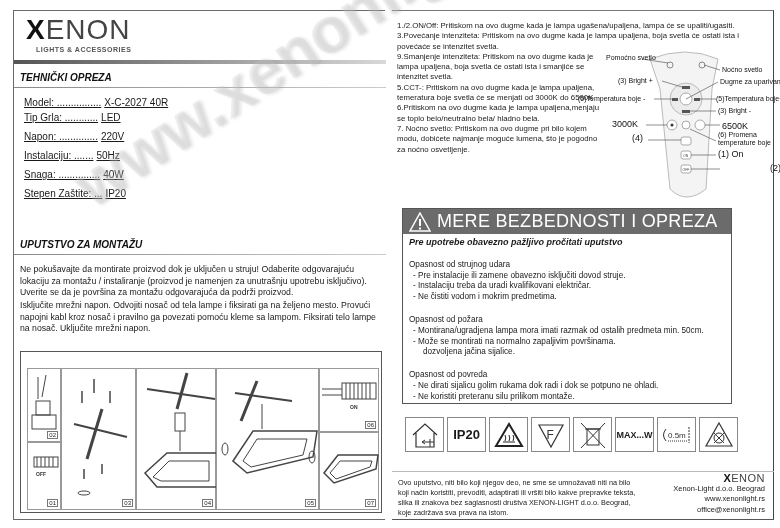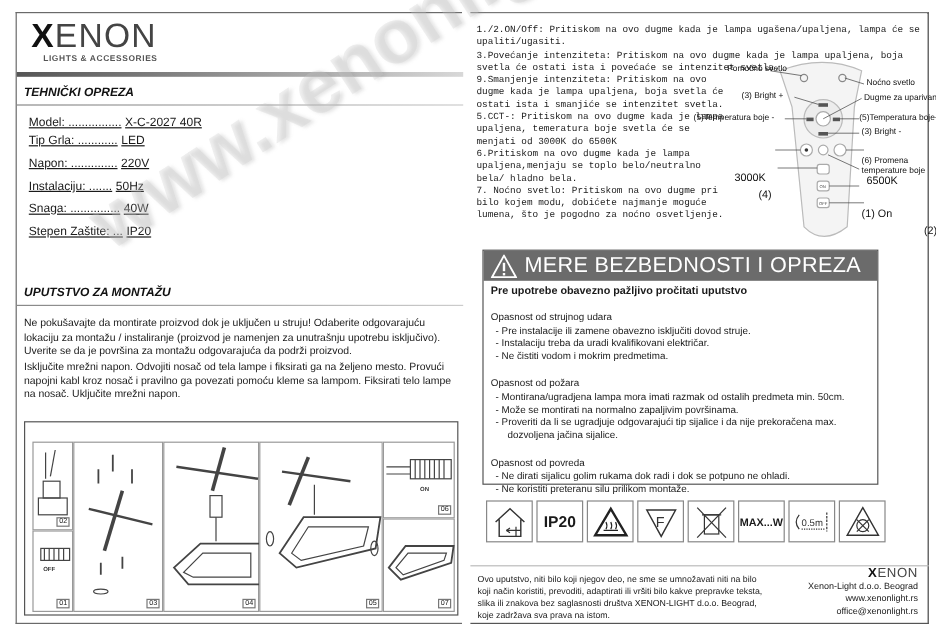--- a/index.html
+++ b/index.html
@@ -40,37 +40,37 @@
   .panel { position: absolute; border: 1px solid #999; background: #fff; }
   .panel-num {
     position: absolute; right: 2px; bottom: 2px; font-size: 6px; border: 1px solid #777; padding: 0 1px; background: #fff;
   }
 
   
   .right-page {
     position: absolute; left: 392px; top: 10px; width: 382px; height: 510px;
     border-right: 1px solid #444; border-top: 1px solid #777;
   }
-  .remote-text { position: absolute; left: 5px; top: 10px; width: 374px; font-size: 7.8px; line-height: 10.3px; color: #1a1a1a; font-family: Liberation Mono, monospace; }
+  .remote-text { position: absolute; left: 5px; top: 10px; width: 374px; font-size: 7.8px; line-height: 10.3px; color: #1a1a1a; }
   .remote-text .narrow { width: 210px; }
 
   .remote-fig { position: absolute; left: 206px; top: 38px; width: 176px; height: 160px; }
   .remote-label { position: absolute; font-size: 7px; white-space: nowrap; color: #111; }
-  .remote-label.big { font-size: 9px; margin-top: 24px; }
+  .remote-label.big { font-size: 9px; }
 
   .safety {
     position: absolute; left: 10px; top: 197px; width: 330px; height: 196px;
     border: 1px solid #555;
   }
   .safety-head {
     height: 25px; background: #6b6b6b; color: #fff; display: flex; align-items: center; padding-left: 6px;
   }
   .safety-head .title { font-size: 18px; letter-spacing: 0.3px; margin-left: 6px; }
   .safety-body { padding: 3px 6px; font-size: 8.2px; line-height: 10.8px; }
-  .safety-body .lead { font-weight: bold; font-size: 9px; margin-bottom: 3px; }
+  .safety-body .lead { font-weight: bold; font-size: 9px; margin-bottom: 3px; font-style: italic; }
   .safety-body .grp { margin-top: 12px; }
   .safety-body .item { padding-left: 4px; }
   .safety-body .item.cont { padding-left: 14px; }
 
   .symbols { position: absolute; left: 13px; top: 406px; display: flex; gap: 3px; }
   .sym {
     width: 39px; height: 35px; border: 1px solid #888; background: #fff;
     display: flex; align-items: center; justify-content: center;
   }
   .sym-text { font-weight: bold; font-size: 13px; }
@@ -301,21 +301,20 @@
       <div class="grp">
         <div>Opasnost od strujnog udara</div>
         <div class="item">- Pre instalacije ili zamene obavezno isključiti dovod struje.</div>
         <div class="item">- Instalaciju treba da uradi kvalifikovani električar.</div>
         <div class="item">- Ne čistiti vodom i mokrim predmetima.</div>
       </div>
       <div class="grp">
         <div>Opasnost od požara</div>
         <div class="item">- Montirana/ugradjena lampa mora imati razmak od ostalih predmeta min. 50cm.</div>
         <div class="item">- Može se montirati na normalno zapaljivim površinama.</div>
-        <div class="item">- Proveriti da li se ugradjuje odgovarajući tip sijalice i da nije prekoračena max.</div>
         <div class="item cont">dozvoljena jačina sijalice.</div>
       </div>
       <div class="grp">
         <div>Opasnost od povreda</div>
         <div class="item">- Ne dirati sijalicu golim rukama dok radi i dok se potpuno ne ohladi.</div>
         <div class="item">- Ne koristiti preteranu silu prilikom montaže.</div>
       </div>
     </div>
   </div>
 

